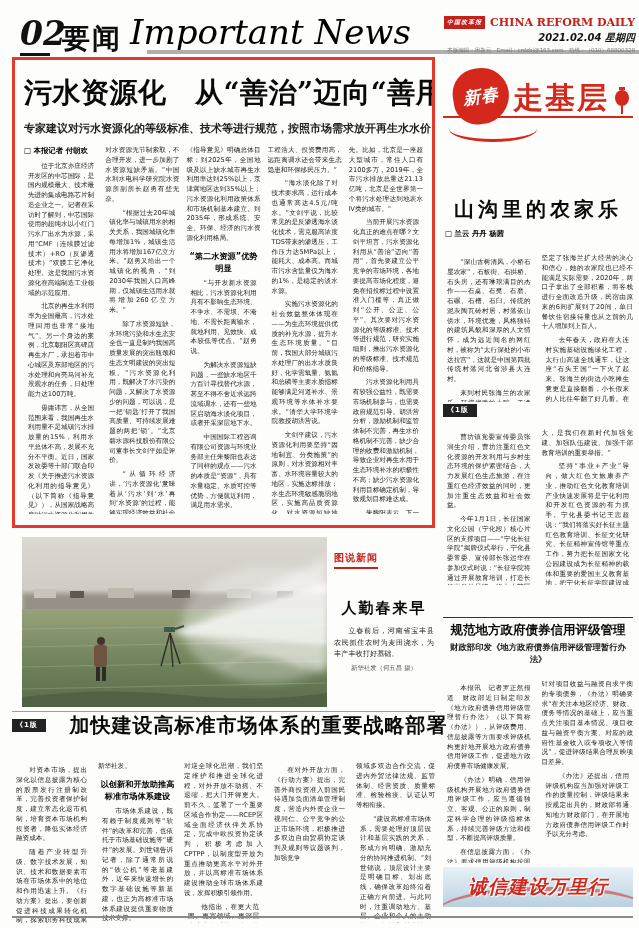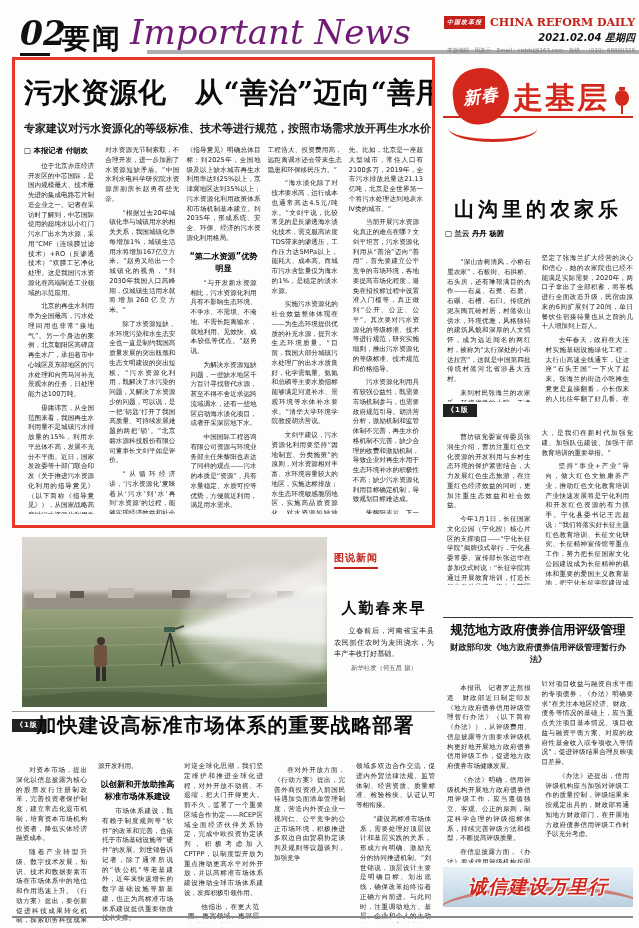--- a/index.html
+++ b/index.html
@@ -5,21 +5,21 @@
   html,body{margin:0;padding:0;background:#e9e7e2;}
   #page{position:relative;width:639px;height:928px;background:#fdfdfb;margin:0 auto;
         font-family:"DejaVu Sans",sans-serif;color:#1c1c1c;overflow:hidden;}
 
   
   .pagenum{position:absolute;left:20px;top:14px;font-family:"DejaVu Serif",serif;
            font-style:italic;font-weight:bold;font-size:33px;color:#111;}
   .pagenum-rule{position:absolute;left:20px;top:53px;width:30px;height:3px;background:#111;}
   .section-cn{position:absolute;left:62px;top:20px;font-size:28px;font-weight:900;color:#0d0d0d;letter-spacing:2px;}
   .section-en{position:absolute;left:130px;top:12px;font-family:"DejaVu Serif",serif;
-              font-style:italic;font-size:34px;color:#701a75;white-space:nowrap;}
+              font-style:italic;font-size:34px;color:#000000;white-space:nowrap;}
   .head-grayrule{position:absolute;left:147px;top:50px;width:492px;height:4px;background:#aeaeae;}
   .masthead{position:absolute;right:4px;top:16px;width:240px;text-align:right;}
   .mast-row1{display:flex;justify-content:flex-end;align-items:center;gap:5px;}
   .mast-logo{background:#c3211a;color:#fff;font-size:6px;font-style:italic;font-weight:bold;
              padding:2px 3px;letter-spacing:1px;white-space:nowrap;}
   .mast-en{color:#c3211a;font-family:"DejaVu Serif",serif;font-weight:bold;font-size:11px;white-space:nowrap;}
   .mast-date{font-size:10px;font-weight:bold;font-style:italic;color:#111;margin-top:2px;}
   .mast-info{font-size:5.5px;color:#777;margin-top:2px;}
 
   
@@ -80,21 +80,21 @@
   .photo-label{display:inline-block;color:#c3211a;font-weight:900;font-size:10px;
                padding-bottom:2px;border-bottom:2px solid #c3211a;letter-spacing:1px;}
   .photo-title{margin-top:30px;text-align:center;font-family:"DejaVu Serif",serif;
                font-weight:900;font-size:15px;letter-spacing:2px;color:#0a0a0a;}
   .photo-caption{margin-top:7px;font-size:7.2px;line-height:1.6;text-align:justify;text-indent:2em;color:#222;}
   .photo-credit{margin-top:4px;font-size:6.4px;color:#555;text-align:center;}
 
   
   .section-divider{position:absolute;left:12px;top:711px;width:423px;height:1px;background:#9c9c9c;}
   #marker-bottom{left:12px;top:719px;}
-  .bottom-headline{position:absolute;left:32px;top:712px;width:387px;text-align:center;
+  .bottom-headline{position:absolute;left:65px;top:712px;width:387px;text-align:center;
                    font-family:"DejaVu Serif",serif;font-weight:900;font-size:20px;letter-spacing:1px;
                    color:#0a0a0a;white-space:nowrap;}
   .bottom-cols{position:absolute;left:12px;top:752px;width:423px;height:161px;}
   .bottom-cols .cols{height:161px;}
   .bottom-rule{position:absolute;left:12px;top:916px;width:621px;height:2px;background:#8a8a8a;}
 </style>
 </head>
 <body>
 
 <div id="page">
@@ -281,21 +281,21 @@
   <div class="section-divider"></div>
   <div id="marker-bottom" class="marker">《1版</div>
   <div class="bottom-headline">加快建设高标准市场体系的重要战略部署</div>
   <div class="bottom-cols news-text">
     <div class="cols">
       <div class="col">
           <p class="para">对资本市场，提出深化以信息披露为核心的股票发行注册制改革，完善投资者保护制度，建立常态化退市机制，培育资本市场机构投资者，降低实体经济融资成本。</p>
           <p class="para">随着产业转型升级、数字技术发展，知识、技术和数据要素市场在市场体系中的地位和作用迅速上升。《行动方案》提出，要创新促进科技成果转化机制，探索职务科技成果产权激励新模式，设立知识产权和科技成果产权交易机构，加快培育发展数据要素市场，建立数据资源产权、交易流通、跨境传输和安全等基础制度和标准规范，推动数据资</p>
         </div>
       <div class="col">
-          <p class="cont">源开发利用。</p>
+          <p class="cont">新华社发。</p>
           <div class="subhead">以创新和开放助推高标准市场体系建设</div>
           <p class="para">市场体系建设，既有赖于制度规则等“软件”的改革和完善，也依托于市场基础设施等“硬件”的发展。刘世锦告诉记者，除了通常所说的“铁公机”等老基建外，近年来快速增长的数字基础设施等新基建，也正为高标准市场体系建设提供重要物质技术支撑。</p>
           <p class="para">“与此同时，我国经济已与全球经济深度融合，国内国际市场体系相互依存、相互竞争、相互合作，成为经济全球化的重要内容。”刘世锦说，面</p>
         </div>
       <div class="col">
           <p class="cont">对逆全球化思潮，我们坚定维护和推进全球化进程，对外开放不动摇、不退缩，把大门开得更大。前不久，签署了一个重要区域合作协定——RCEP区域全面经济伙伴关系协定，完成中欧投资协定谈判，积极考虑加入CPTPP，以制度型开放为重点推动更高水平对外开放，并以高标准市场体系建设推动全球市场体系建设，发挥积极引领作用。</p>
           <p class="para">他指出，在更大范围、更宽领域、更深层次上实行对外开放，将助推高标准市场体系建设进程。</p>
         </div>
       <div class="col">
           <p class="para">在对外开放方面，《行动方案》提出，完善外商投资准入前国民待遇加负面清单管理制度，营造内外资企业一视同仁、公平竞争的公正市场环境，积极推进多双边自由贸易协定谈判及规则等议题谈判，加强竞争</p>

